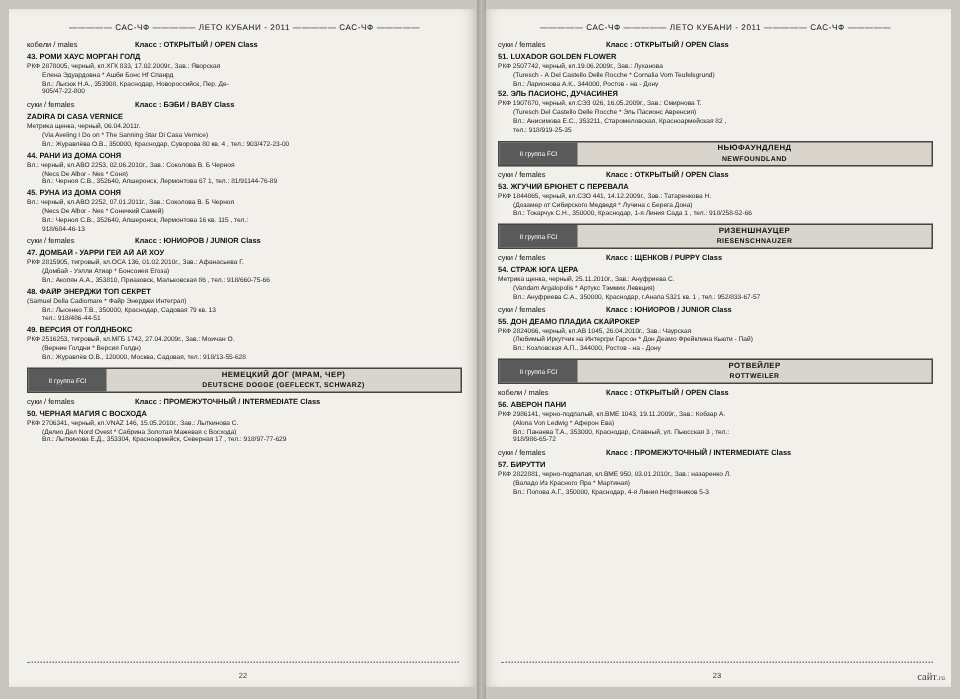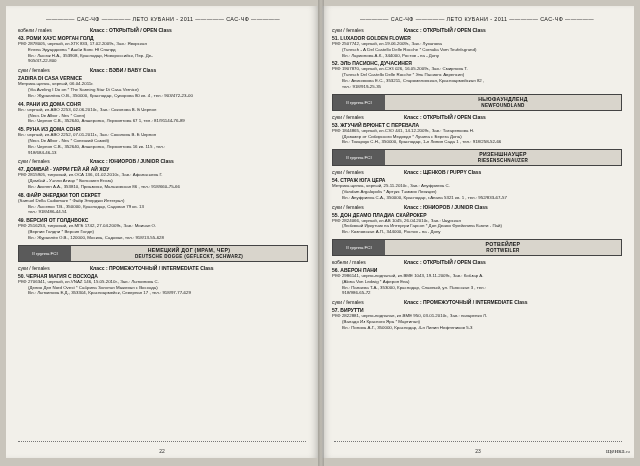--- a/index.html
+++ b/index.html
@@ -271,18 +271,18 @@
         <div class="entry">
           <div class="ttl">57. БИРУТТИ</div>
           <div class="ln">РКФ 2822881, черно-подпалая, кл.ВМЕ 950, 03.01.2010г., Зав.: назаренко Л.</div>
           <div class="ln ind">(Валадо Из Красного Яра * Мартиная)</div>
           <div class="ln ind">Вл.: Попова А.Г., 350000, Краснодар, 4-я Линия Нефтяников 5-3</div>
         </div>
       </div>
     <div class="footrule"></div>
     <div class="pgnum">23</div>
     <div class="watermark">
-      <span>щенка</span><span class="dom">.ru</span>
+      <span>сайт</span><span class="dom">.ru</span>
     </div>
   </div>
 
   <div class="gutter"></div>
 </div>
 
 </body></html>

